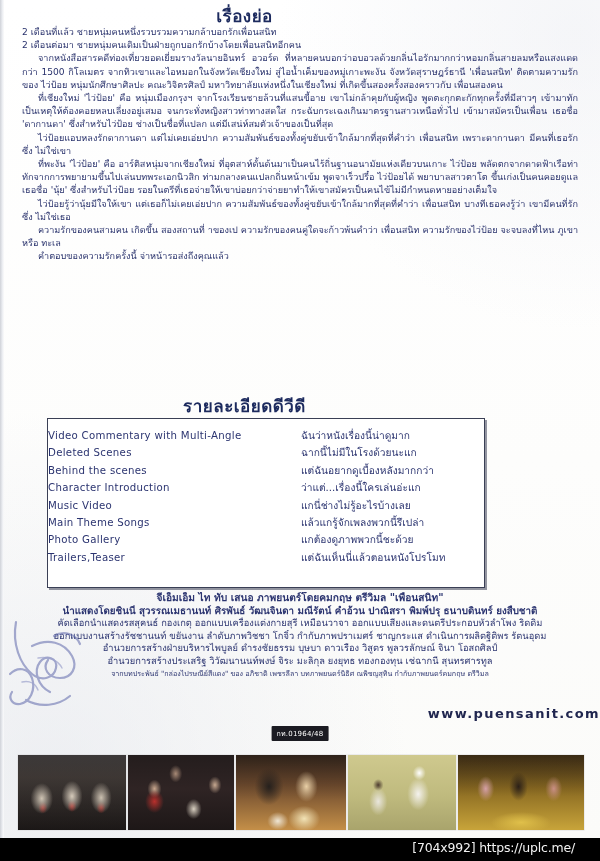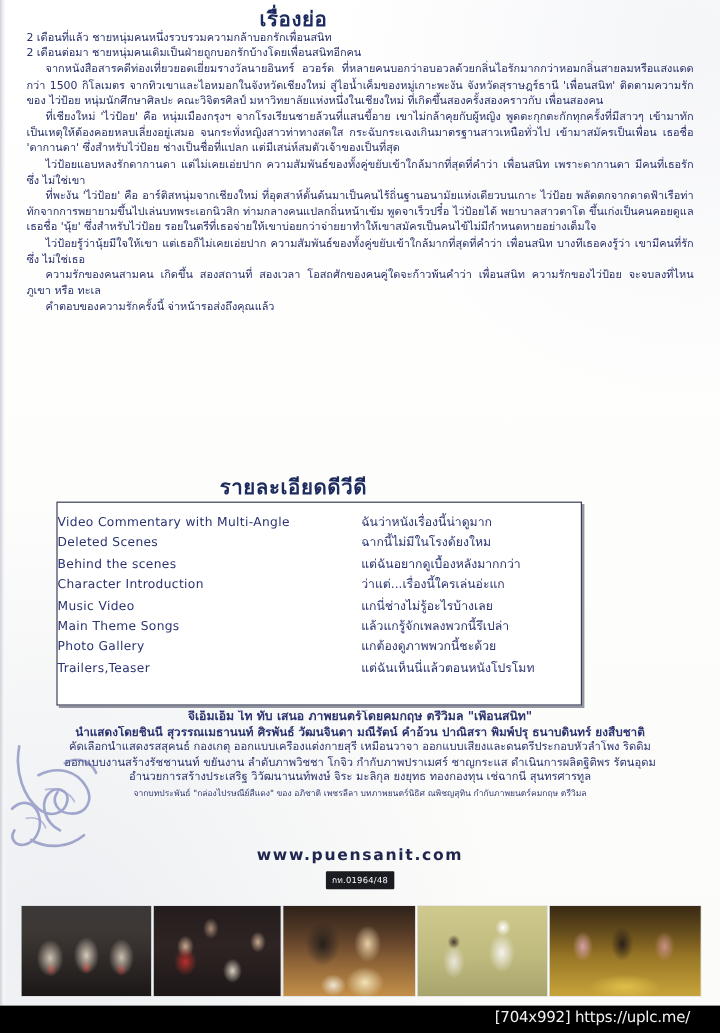--- a/index.html
+++ b/index.html
@@ -137,21 +137,21 @@
   }
   .credit-line.first { font-size: 10.2px; font-weight: bold; }
   .credit-line.second { font-size: 9.8px; font-weight: bold; }
   .cl-small { font-size: 7.1px; }
 
   #website {
     position: absolute;
     left: 0;
     top: 706px;
     width: 600px;
-    text-align: center;
+    text-align: right;
     font-size: 13px;
     letter-spacing: 1.4px;
     color: #20264f;
     font-weight: bold;
     font-family: "DejaVu Sans", "Liberation Sans", sans-serif;
   }
   #rating-badge {
     position: absolute;
     left: 50%;
     top: 726px;
@@ -280,36 +280,36 @@
     <div class="heading" id="title-synopsis">เรื่องย่อ</div>
 
     <div id="synopsis">
       <p class="noindent">2 เดือนที่แล้ว ชายหนุ่มคนหนึ่งรวบรวมความกล้าบอกรักเพื่อนสนิท</p>
       <p class="noindent">2 เดือนต่อมา ชายหนุ่มคนเดิมเป็นฝ่ายถูกบอกรักบ้างโดยเพื่อนสนิทอีกคน</p>
       <p>จากหนังสือสารคดีท่องเที่ยวยอดเยี่ยมรางวัลนายอินทร์ อวอร์ด ที่หลายคนบอกว่าอบอวลด้วยกลิ่นไอรักมากกว่าหอมกลิ่นสายลมหรือแสงแดด กว่า 1500 กิโลเมตร จากทิวเขาและไอหมอกในจังหวัดเชียงใหม่ สู่ไอน้ำเค็มของหมู่เกาะพะงัน จังหวัดสุราษฎร์ธานี 'เพื่อนสนิท' ติดตามความรักของ ไว่ป้อย หนุ่มนักศึกษาศิลปะ คณะวิจิตรศิลป์ มหาวิทยาลัยแห่งหนึ่งในเชียงใหม่ ที่เกิดขึ้นสองครั้งสองคราวกับ เพื่อนสองคน</p>
       <p>ที่เชียงใหม่ 'ไว่ป้อย' คือ หนุ่มเมืองกรุงฯ จากโรงเรียนชายล้วนที่แสนขี้อาย เขาไม่กล้าคุยกับผู้หญิง พูดตะกุกตะกักทุกครั้งที่มีสาวๆ เข้ามาทัก เป็นเหตุให้ต้องคอยหลบเลี่ยงอยู่เสมอ จนกระทั่งหญิงสาวท่าทางสดใส กระฉับกระเฉงเกินมาตรฐานสาวเหนือทั่วไป เข้ามาสมัครเป็นเพื่อน เธอชื่อ 'ดากานดา' ซึ่งสำหรับไว่ป้อย ช่างเป็นชื่อที่แปลก แต่มีเสน่ห์สมตัวเจ้าของเป็นที่สุด</p>
       <p>ไว่ป้อยแอบหลงรักดากานดา แต่ไม่เคยเอ่ยปาก ความสัมพันธ์ของทั้งคู่ขยับเข้าใกล้มากที่สุดที่คำว่า เพื่อนสนิท เพราะดากานดา มีคนที่เธอรักซึ่ง ไม่ใช่เขา</p>
       <p>ที่พะงัน 'ไว่ป้อย' คือ อาร์ติสหนุ่มจากเชียงใหม่ ที่อุตสาห์ดั้นด้นมาเป็นคนไร้ถิ่นฐานอนามัยแห่งเดียวบนเกาะ ไว่ป้อย พลัดตกจากดาดฟ้าเรือท่าทักจากการพยายามขึ้นไปเล่นบทพระเอกนิวสิก ท่ามกลางคนแปลกถิ่นหน้าเข้ม พูดจาเร็วปรี๋อ ไว่ป้อยได้ พยาบาลสาวตาโต ขึ้นเก่งเป็นคนคอยดูแล เธอชื่อ 'นุ้ย' ซึ่งสำหรับไว่ป้อย รอยในตรีที่เธอจ่ายให้เขาบ่อยกว่าจ่ายยาทำให้เขาสมัครเป็นคนไข้ไม่มีกำหนดหายอย่างเต็มใจ</p>
       <p>ไว่ป้อยรู้ว่านุ้ยมีใจให้เขา แต่เธอก็ไม่เคยเอ่ยปาก ความสัมพันธ์ของทั้งคู่ขยับเข้าใกล้มากที่สุดที่คำว่า เพื่อนสนิท บางทีเธอคงรู้ว่า เขามีคนที่รักซึ่ง ไม่ใช่เธอ</p>
-      <p>ความรักของคนสามคน เกิดขึ้น สองสถานที่ สองเวลา โอสถศักของคนคู่ใดจะก้าวพ้นคำว่า เพื่อนสนิท ความรักของไว่ป้อย จะจบลงที่ไหน ภูเขา หรือ ทะเล</p>
+      <p>ความรักของคนสามคน เกิดขึ้น สองสถานที่ าของเป ความรักของคนคู่ใดจะก้าวพ้นคำว่า เพื่อนสนิท ความรักของไว่ป้อย จะจบลงที่ไหน ภูเขา หรือ ทะเล</p>
       <p>คำตอบของความรักครั้งนี้ จ่าหน้ารอส่งถึงคุณแล้ว</p>
     </div>
 
     <div class="heading" id="title-dvd-details">รายละเอียดดีวีดี</div>
 
     <div id="dvd-box">
       <table id="dvd-table">
         <tbody>
           <tr>
             <td class="feat-en">Video Commentary with Multi-Angle</td>
             <td class="feat-th">ฉันว่าหนังเรื่องนี้น่าดูมาก</td>
           </tr>
           <tr>
             <td class="feat-en">Deleted Scenes</td>
-            <td class="feat-th">ฉากนี้ไม่มีในโรงด้ยงใหม</td>
+            <td class="feat-th">ฉากนี้ไม่มีในโรงด้วยนะแก</td>
           </tr>
           <tr>
             <td class="feat-en">Behind the scenes</td>
             <td class="feat-th">แต่ฉันอยากดูเบื้องหลังมากกว่า</td>
           </tr>
           <tr>
             <td class="feat-en">Character Introduction</td>
             <td class="feat-th">ว่าแต่...เรื่องนี้ใครเล่นอ่ะแก</td>
           </tr>
           <tr>
@@ -330,20 +330,21 @@
           </tr>
         </tbody>
       </table>
     </div>
 
     <div id="credits">
       <div class="credit-line first">จีเอ็มเอ็ม ไท ทับ เสนอ ภาพยนตร์โดยคมกฤษ ตรีวิมล "เพื่อนสนิท"</div>
       <div class="credit-line second">นำแสดงโดยชินนี่ สุวรรณเมธานนท์ ศิรพันธ์ วัฒนจินดา มณีรัตน์ คำอ้วน ปาณิสรา พิมพ์ปรุ ธนาบดินทร์ ยงสืบชาติ</div>
       <div class="credit-line">คัดเลือกนำแสดงรสสุคนธ์ กองเกตุ ออกแบบเครื่องแต่งกายสุรี เหมือนวาจา ออกแบบเสียงและดนตรีประกอบหัวลำโพง ริดดิม</div>
       <div class="credit-line">ออกแบบงานสร้างรัชชานนท์ ขยันงาน ลำดับภาพวิชชา โกจิ๋ว กำกับภาพปราเมศร์ ชาญกระแส ดำเนินการผลิตฐิติพร รัตนอุดม</div>
+      <div class="credit-line">อำนวยการสร้างฝ่ายบริหารไพบูลย์ ดำรงชัยธรรม บุษบา ดาวเรือง วิสูตร พูลวรลักษณ์ จินา โอสถศิลป์</div>
       <div class="credit-line">อำนวยการสร้างประเสริฐ วิวัฒนานนท์พงษ์ จิระ มะลิกุล ยงยุทธ ทองกองทุน เช่ฉากนี สุนทรศารทูล</div>
       <div class="credit-line cl-small">จากบทประพันธ์ "กล่องไปรษณีย์สีแดง" ของ อภิชาติ เพชรลีลา บทภาพยนตร์นิธิศ ณพิชญสุทิน กำกับภาพยนตร์คมกฤษ ตรีวิมล</div>
     </div>
 
     <svg id="signature" viewBox="0 0 112 112">
       <g fill="none" stroke="#5a63a8" stroke-width="2.2" stroke-linecap="round" opacity="0.85">
         <path d="M14 10 C10 32, 18 52, 30 62 C40 70, 52 66, 54 56 C56 46, 44 42, 38 50 C31 59, 36 74, 48 80"></path>
         <path d="M30 34 C46 26, 62 30, 70 44 C76 55, 70 66, 58 66 C46 66, 40 56, 46 48"></path>
         <path d="M8 62 C16 54, 26 56, 30 66 C34 78, 28 90, 18 92 C10 93, 6 86, 10 80"></path>
         <path d="M24 88 C38 96, 56 94, 68 84"></path>

